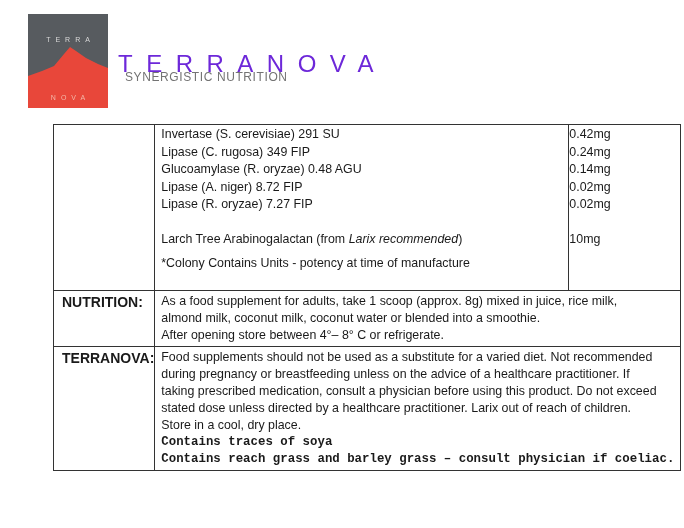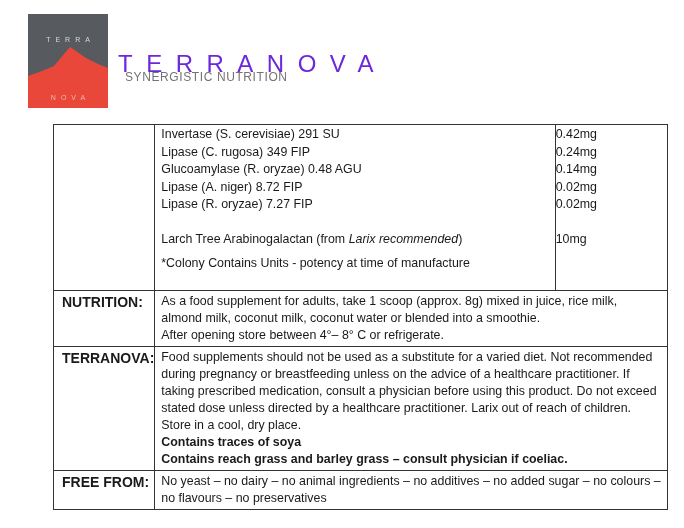--- a/index.html
+++ b/index.html
@@ -29,21 +29,21 @@
     .head-cell { font-weight:bold; font-size:14px; padding:3px 0 0 8px !important; }
 
     .ing-list { padding:1px 0 0 6px; }
     .ing-line { height:17.5px; white-space:nowrap; }
     .amt-list { padding:1px 6px 0 0; text-align:left; }
     .gap-row { height:17px; }
     .gap-small { height:7px; }
 
     .body-cell { padding:2px 6px 2px 6px !important; }
     .body-line { white-space:nowrap; height:17px; }
-    .bold { font-weight:bold; }
+    .bold { font-weight:bold;font-family:Liberation Mono, monospace; }
     .italic { font-style:italic; }
   </style>
 </head>
 <body>
 
 <div class="logo-box">
   <svg width="80" height="94" viewBox="0 0 80 94">
     <rect x="0" y="0" width="80" height="94" fill="#575b5f"></rect>
     <path d="M0 62 L14 57 L26 52 L36 40 L42 33 L48 37 L58 44 L70 50 L80 54 L80 94 L0 94 Z" fill="#e8473a"></path>
   </svg>
@@ -99,21 +99,14 @@
       <div class="body-line">Food supplements should not be used as a substitute for a varied diet. Not recommended</div>
       <div class="body-line">during pregnancy or breastfeeding unless on the advice of a healthcare practitioner. If</div>
       <div class="body-line">taking prescribed medication, consult a physician before using this product. Do not exceed</div>
       <div class="body-line">stated dose unless directed by a healthcare practitioner. Larix out of reach of children.</div>
       <div class="body-line">Store in a cool, dry place.</div>
       <div class="body-line bold">Contains traces of soya</div>
       <div class="body-line bold">Contains reach grass and barley grass – consult physician if coeliac.</div>
     </td>
   </tr>
 
-  <tr>
-    <td class="head-cell">FREE FROM:</td>
-    <td colspan="2" class="body-cell">
-      <div class="body-line">No yeast – no dairy – no animal ingredients – no additives – no added sugar – no colours –</div>
-      <div class="body-line">no flavours – no preservatives</div>
-    </td>
-  </tr>
 </tbody>
   </table>
 
 </body></html>

